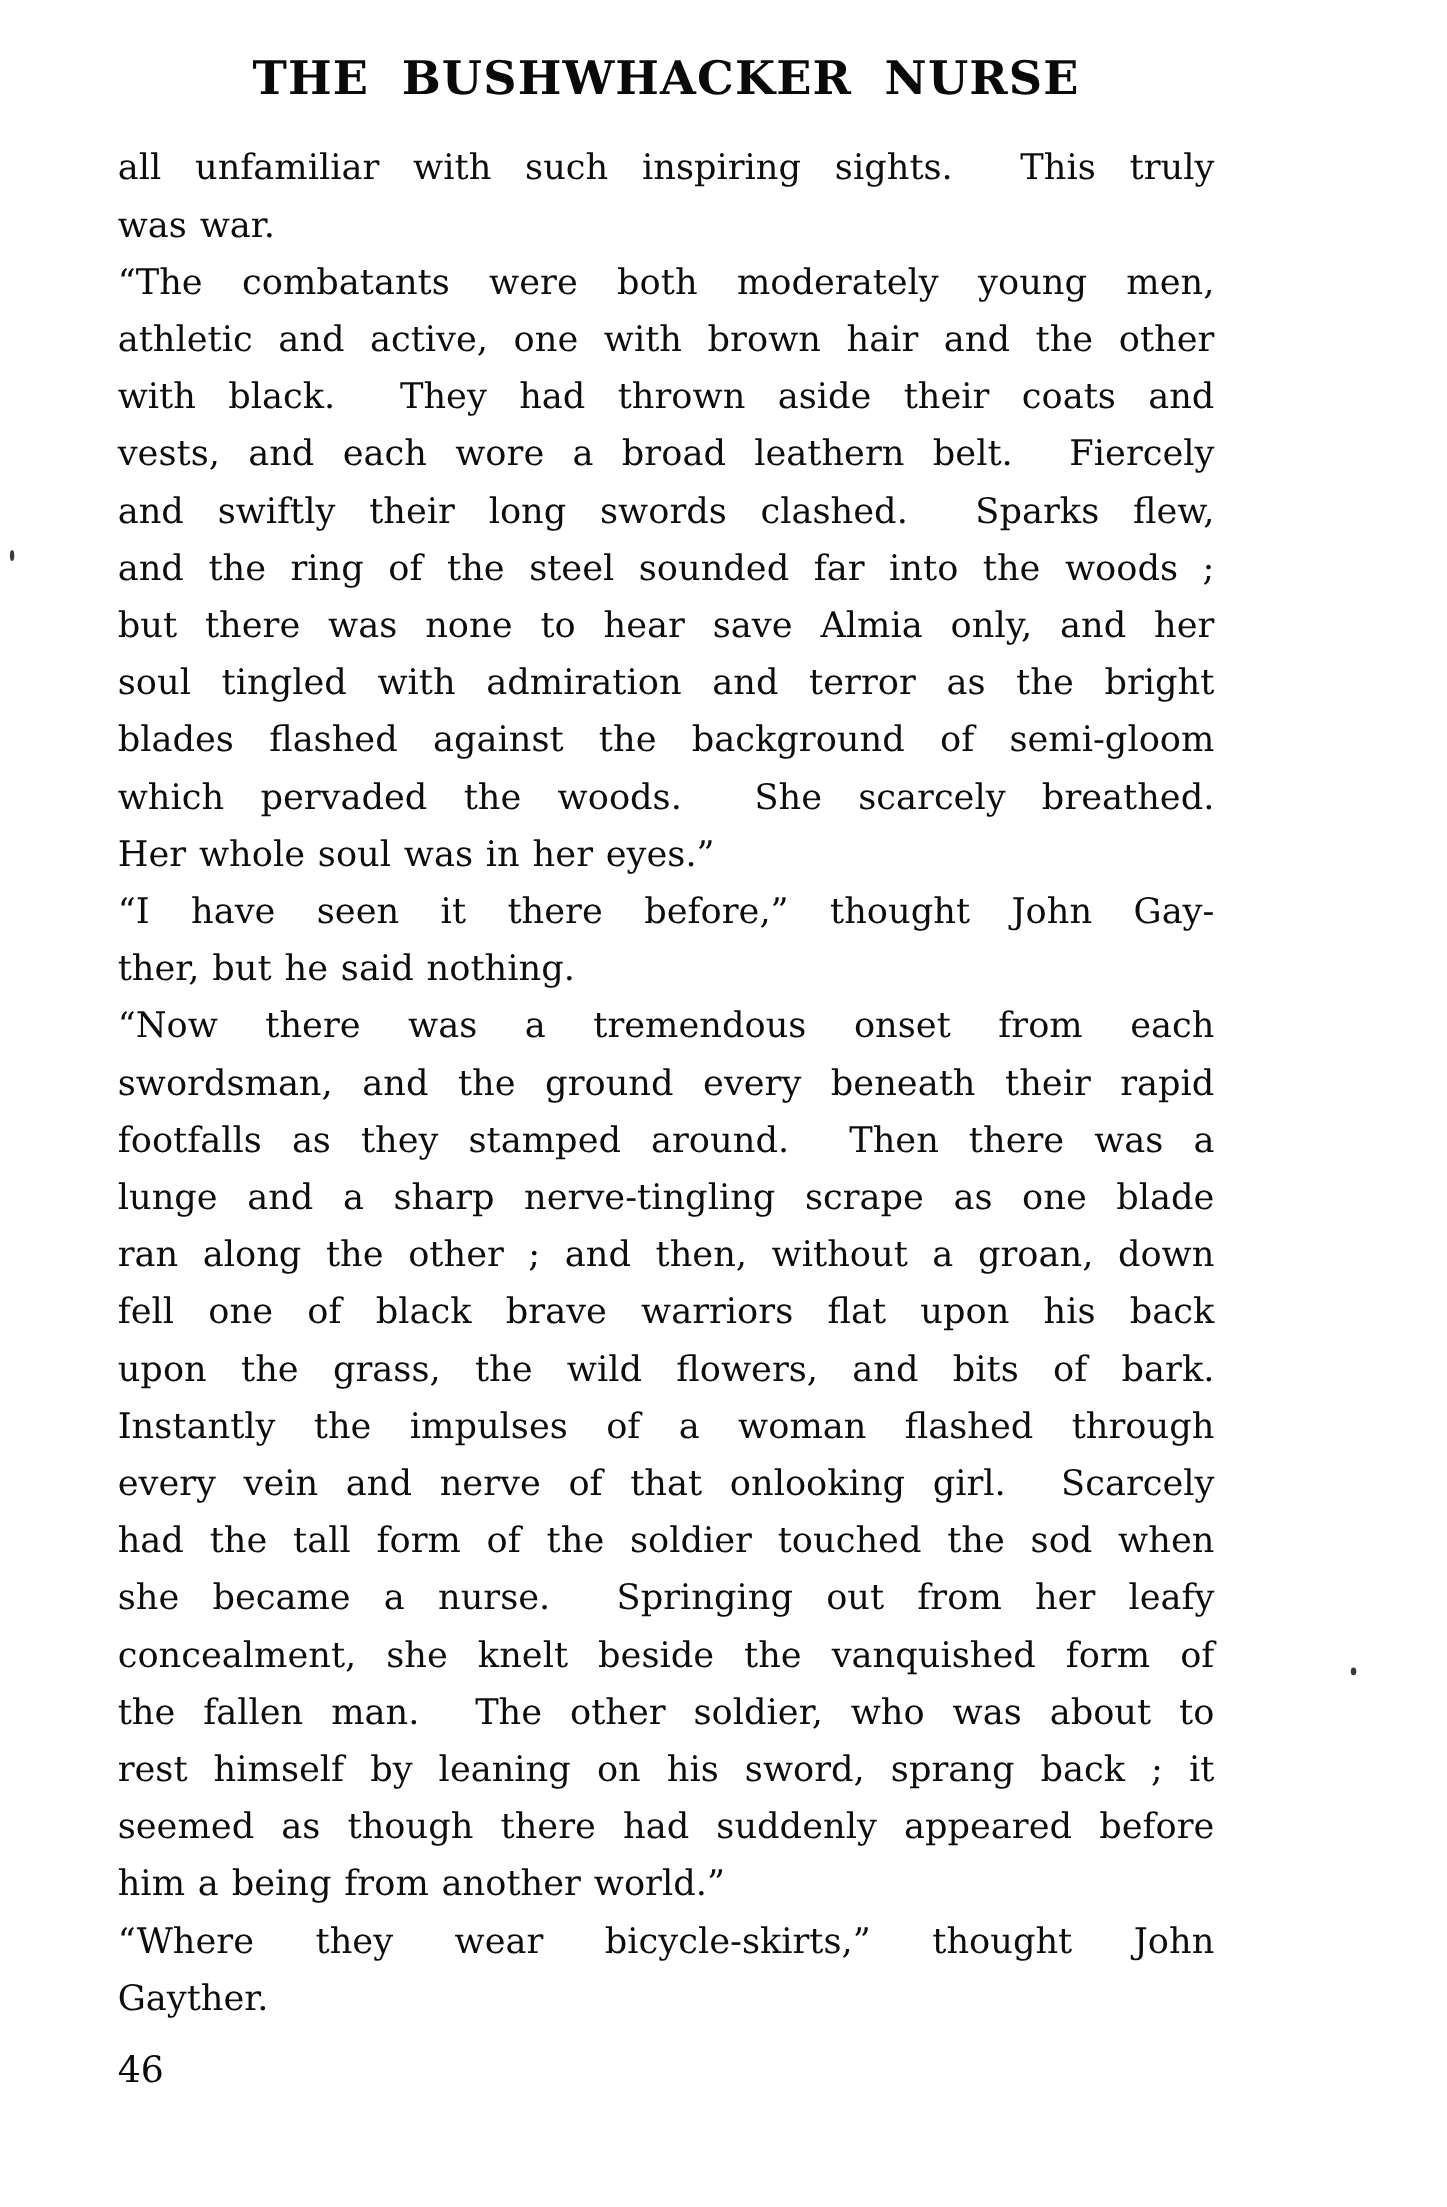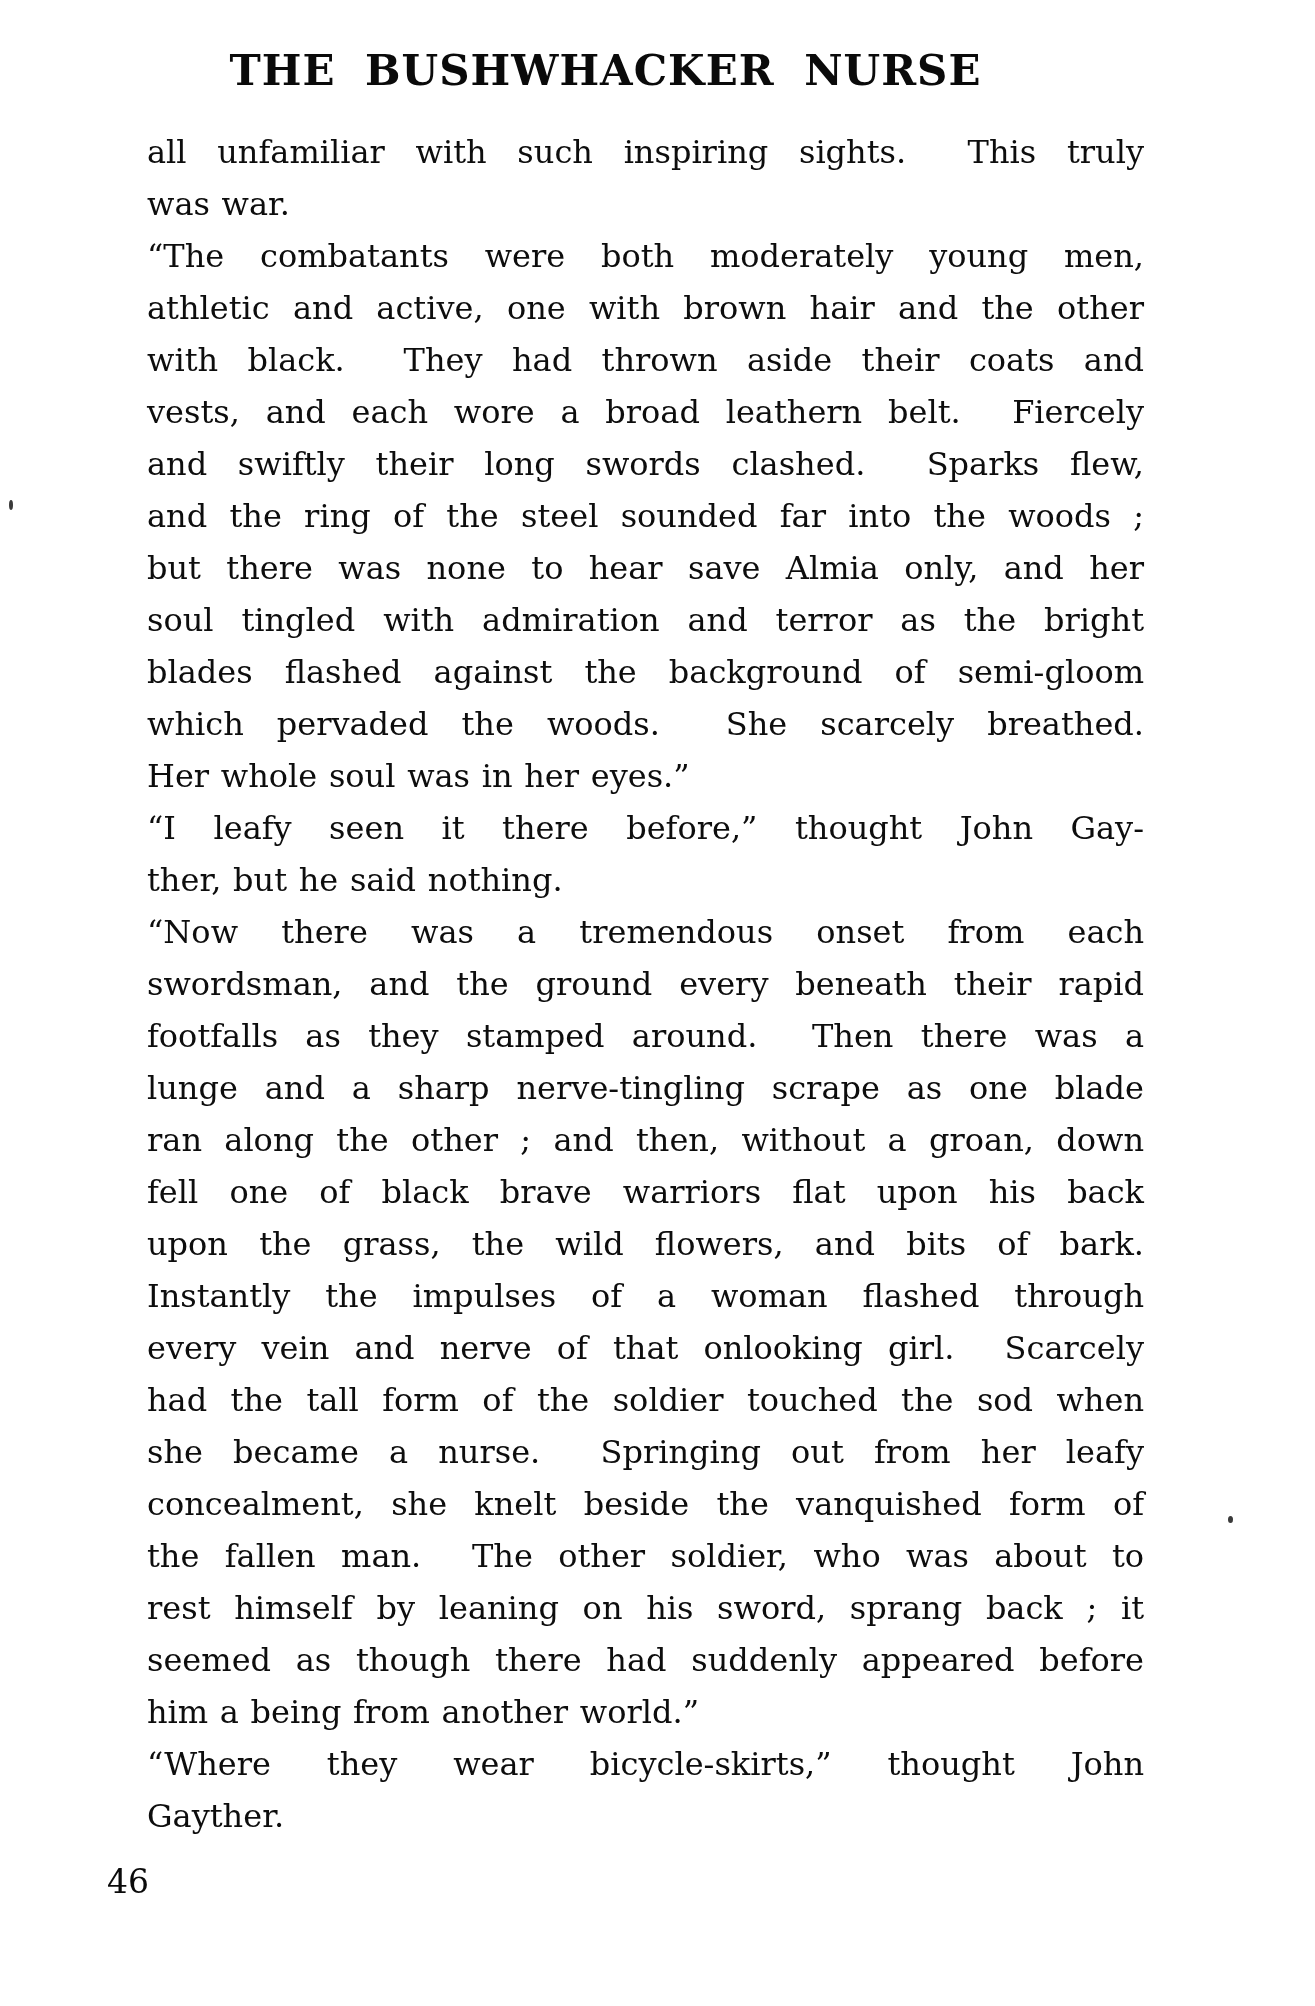--- a/index.html
+++ b/index.html
@@ -30,21 +30,20 @@
     white-space: nowrap;
   }
   .body-text {
     position: absolute;
     top: 126px;
     left: 107px;
     width: 997px;
     font-size: 32px;
     line-height: 52px;
     word-spacing: 1.5px;
-    margin-left: 40px;
   }
   .body-text p {
     margin: 0;
     padding: 0;
   }
   .line {
     text-align: justify;
     text-align-last: justify;
     white-space: nowrap;
   }
@@ -103,21 +102,21 @@
       <div class="line">and the ring of the steel sounded far into the woods&nbsp;;</div>
       <div class="line">but there was none to hear save Almia only, and her</div>
       <div class="line">soul tingled with admiration and terror as the bright</div>
       <div class="line">blades flashed against the background of semi-gloom</div>
       <div class="line">which pervaded the woods.&nbsp; She scarcely breathed.</div>
       <div class="line last">Her whole soul was in her eyes.”</div>
     <p></p>
 
     <p class="indent">
       </p>
-      <div class="line">“I leafy seen it there before,” thought John Gay-</div>
+      <div class="line">“I have seen it there before,” thought John Gay-</div>
       <div class="line last">ther, but he said nothing.</div>
     <p></p>
 
     <p class="indent">
       </p>
       <div class="line">“Now there was a tremendous onset from each</div>
       <div class="line">swordsman, and the ground every beneath their rapid</div>
       <div class="line">footfalls as they stamped around.&nbsp; Then there was a</div>
       <div class="line">lunge and a sharp nerve-tingling scrape as one blade</div>
       <div class="line">ran along the other&nbsp;; and then, without a groan, down</div>

